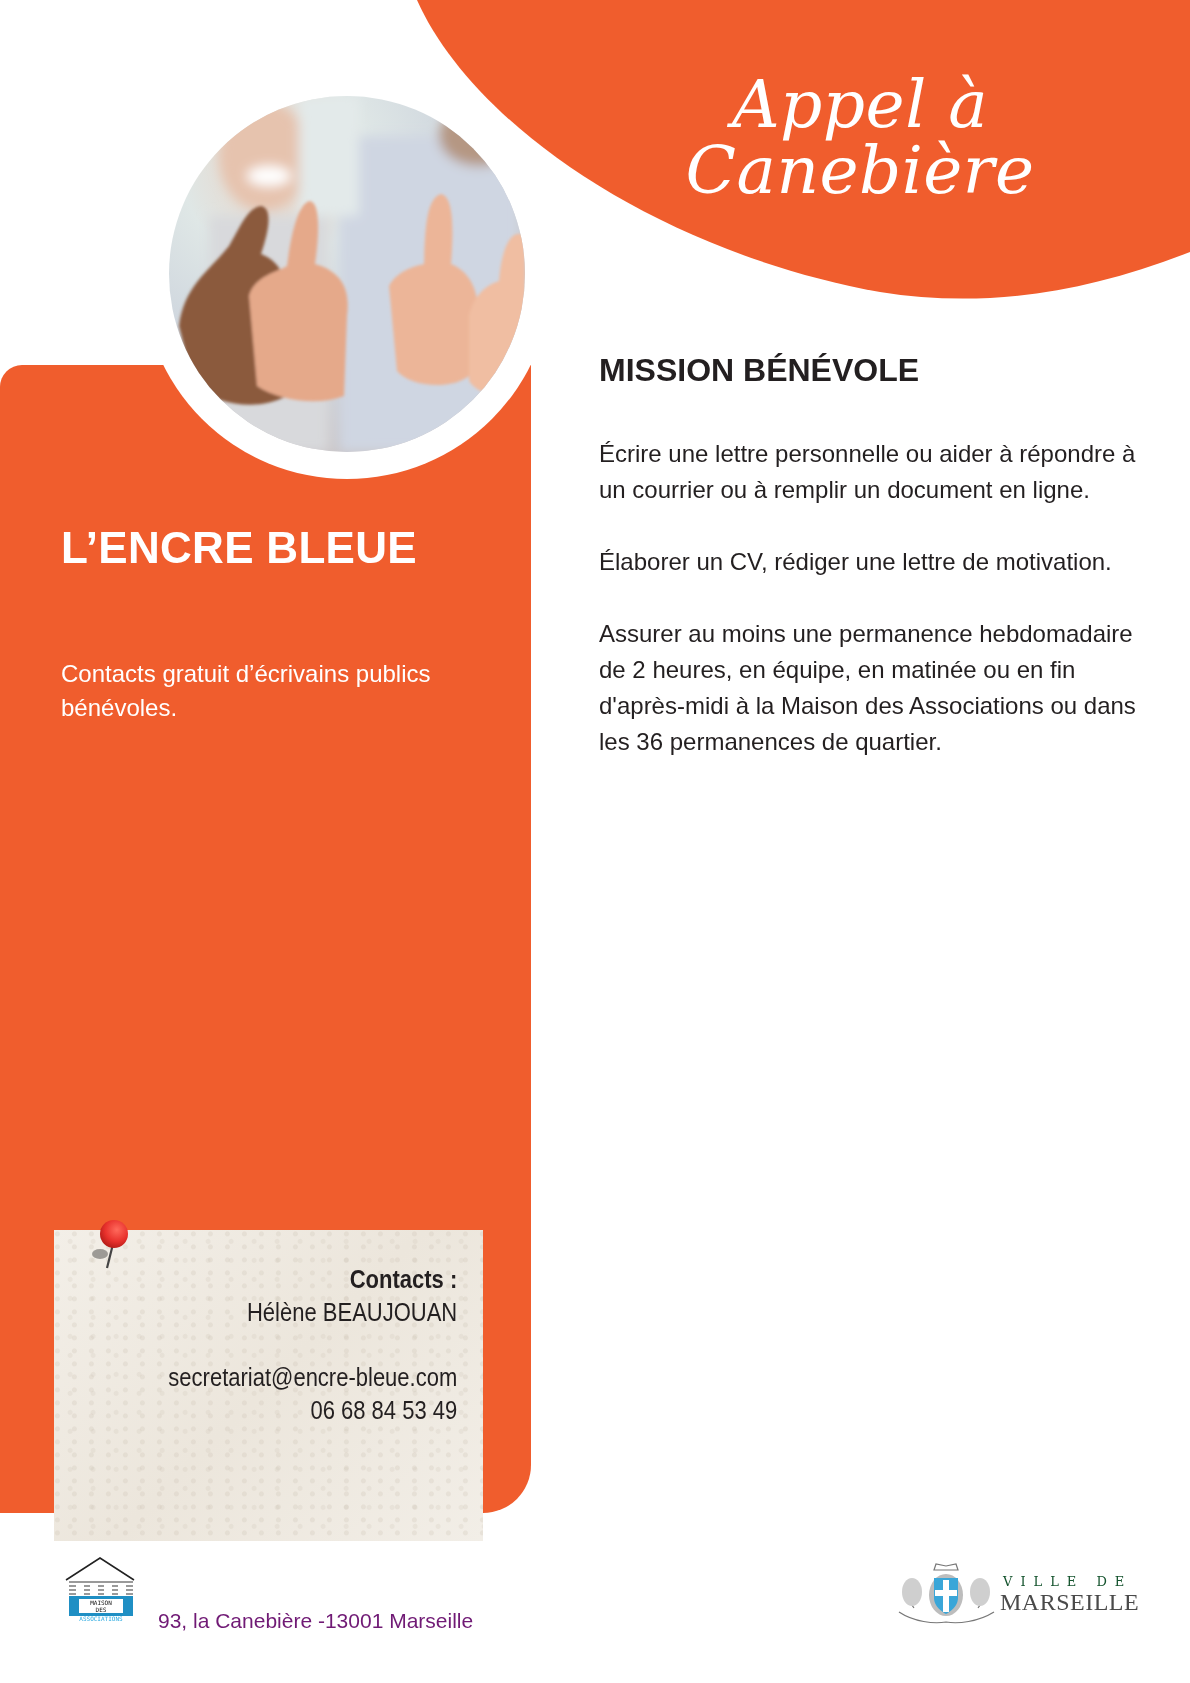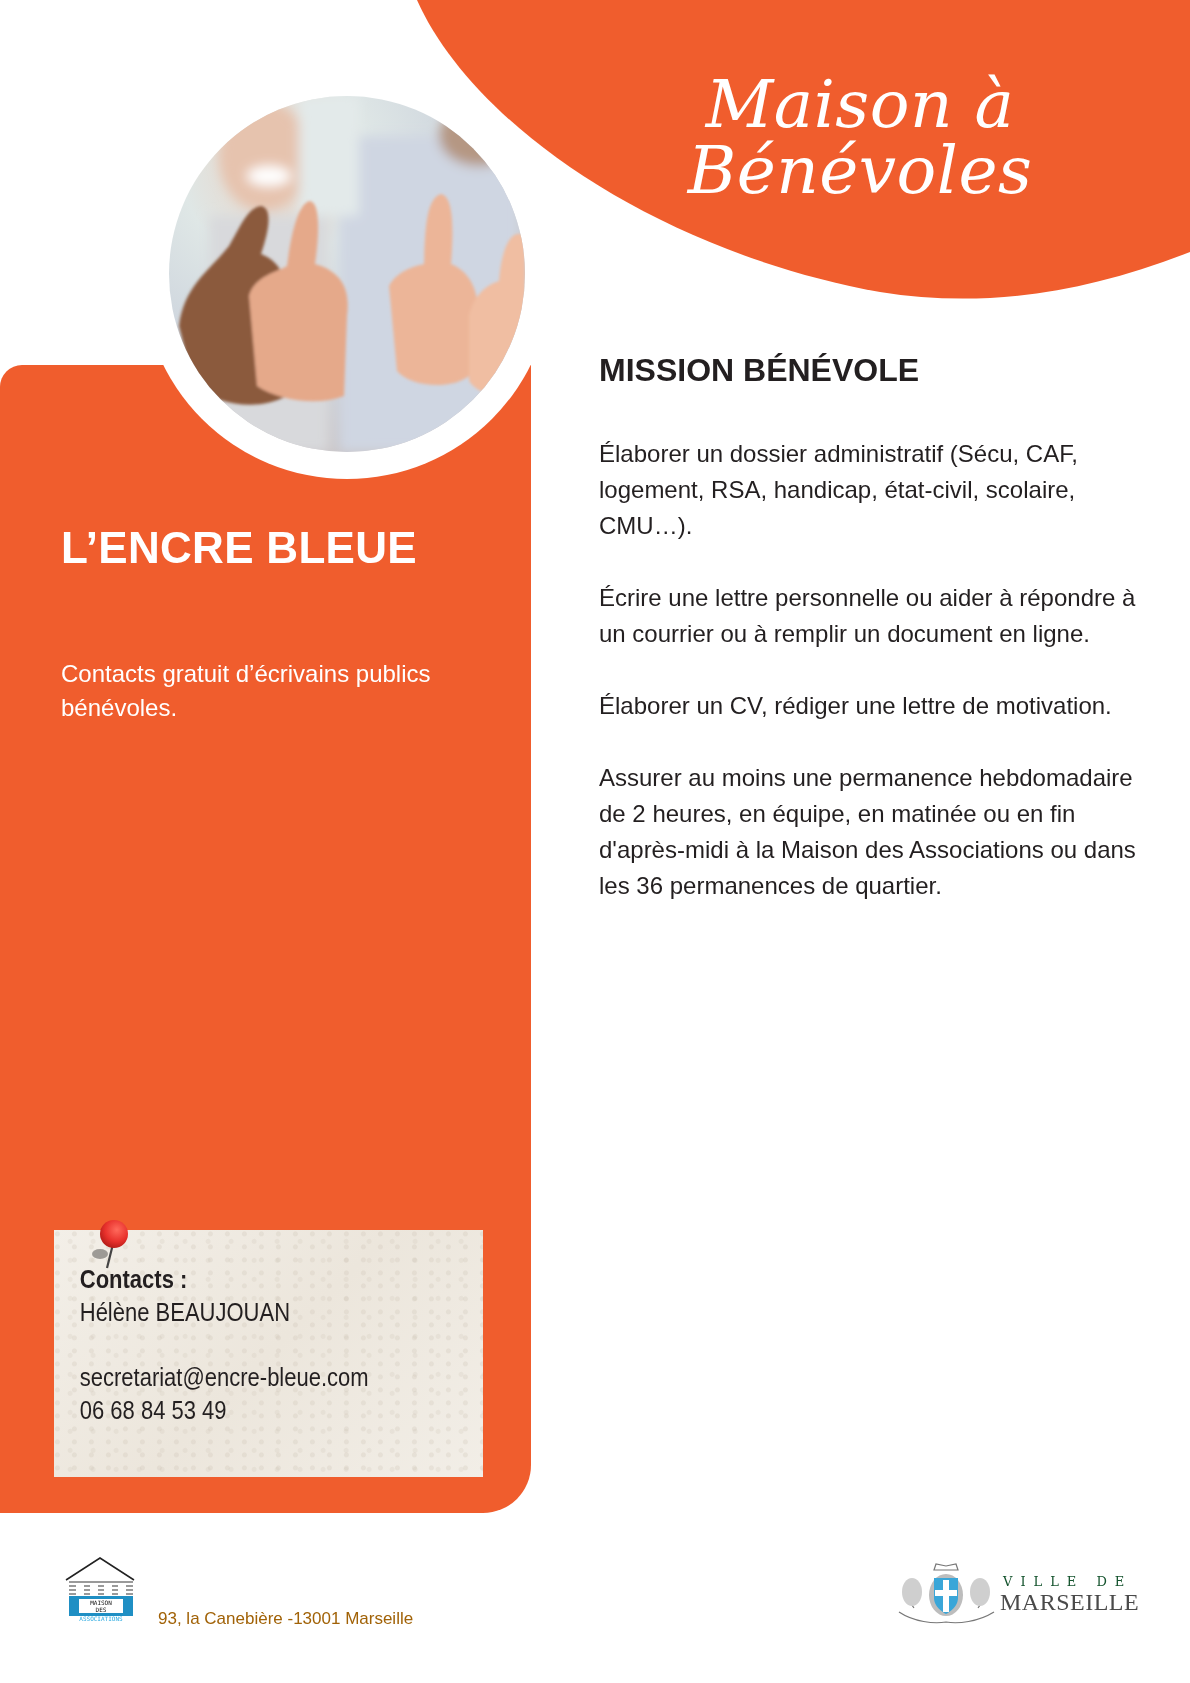--- a/index.html
+++ b/index.html
@@ -66,27 +66,27 @@
     left: 61px; top: 657px;
     width: 430px;
     color: #ffffff;
     font-size: 24px;
     line-height: 34px;
   }
 
   .contact-card {
     position: absolute;
     left: 54px; top: 1230px;
-    width: 429px; height: 247px;
+    width: 429px; height: 311px;
     background:
       radial-gradient(circle at 20% 30%, rgba(200,190,175,0.25) 0 2px, transparent 3px),
       radial-gradient(circle at 70% 60%, rgba(200,190,175,0.2) 0 2px, transparent 3px),
       linear-gradient(135deg, #f3efe8 0%, #ece6dc 50%, #f2eee7 100%);
     background-size: 17px 13px, 23px 19px, 100% 100%;
-    text-align: left;
+    text-align: right;
     color: #231f20;
     font-family: "Liberation Sans", sans-serif;
   }
   .contact-card .c-title { position: absolute; left: 0; right: 0; top: 35px; font-weight: bold; font-size: 25px; transform: scaleX(0.88); }
   .contact-card .c-name { position: absolute; left: 0; right: 0; top: 68px; font-size: 25px; transform: scaleX(0.88); }
   .contact-card .c-email { position: absolute; left: 0; right: 0; top: 133px; font-size: 25px; transform: scaleX(0.88); }
   .contact-card .c-phone { position: absolute; left: 0; right: 0; top: 166px; font-size: 25px; transform: scaleX(0.88); }
 
   .pin {
     position: absolute;
@@ -112,22 +112,22 @@
   .mission-body p { margin-bottom: 36px; }
 
   .footer-logo {
     position: absolute;
     left: 64px; top: 1555px;
     width: 74px; height: 68px;
   }
   .footer-address {
     position: absolute;
     left: 158px; top: 1609px;
-    font-size: 17px;
-    color: #a16207;
+    font-size: 21px;
+    color: #701a75;
   }
   .marseille-crest {
     position: absolute;
     left: 894px; top: 1562px;
     width: 104px; height: 66px;
   }
   .marseille-ville {
     position: absolute;
     left: 1003px; top: 1574px;
     font-family: "DejaVu Serif", serif;
@@ -145,21 +145,21 @@
   }
 </style>
 </head>
 <body>
 
 <div class="top-blob">
   <svg width="1190" height="320" viewBox="0 0 1190 320">
     <path d="M417 0 C 470 120, 650 250, 880 292 C 980 308, 1080 295, 1190 252 L 1190 0 Z" fill="#f05d2d"></path>
   </svg>
 </div>
-<div class="title">Maison à Bénévoles</div>
+<div class="title">Appel à Canebière</div>
 
 <div class="left-panel"></div>
 
 <div class="photo-ring"></div>
 <div class="photo">
   <svg width="356" height="356" viewBox="0 0 356 356">
     <defs>
       <filter id="blur6">
           <feGaussianBlur stdDeviation="6"></feGaussianBlur>
         </filter>
@@ -209,21 +209,20 @@
         <stop offset="0.6" stop-color="#e8312c"></stop>
         <stop offset="1" stop-color="#b01a16"></stop>
       </radialGradient>
     </defs>
     <circle cx="24" cy="16" r="14" fill="url(#pinG)"></circle>
   </svg>
 </div>
 
 <div class="mission-title">MISSION BÉNÉVOLE</div>
 <div class="mission-body">
-  <p>Élaborer un dossier administratif (Sécu, CAF, logement, RSA, handicap, état-civil, scolaire, CMU…).</p>
   <p>Écrire une lettre personnelle ou aider à répondre à un courrier ou à remplir un document en ligne.</p>
   <p>Élaborer un CV, rédiger une lettre de motivation.</p>
   <p>Assurer au moins une permanence hebdomadaire de 2 heures, en équipe, en matinée ou en fin d'après-midi à la Maison des Associations ou dans les 36 permanences de quartier.</p>
 </div>
 
 <div class="footer-logo">
   <svg width="74" height="68" viewBox="0 0 74 68">
     <polyline points="2,25 36,3 70,25" fill="none" stroke="#222" stroke-width="1.5"></polyline>
     <g fill="#9a9a9a">
       <rect x="5" y="26" width="64" height="2"></rect>

